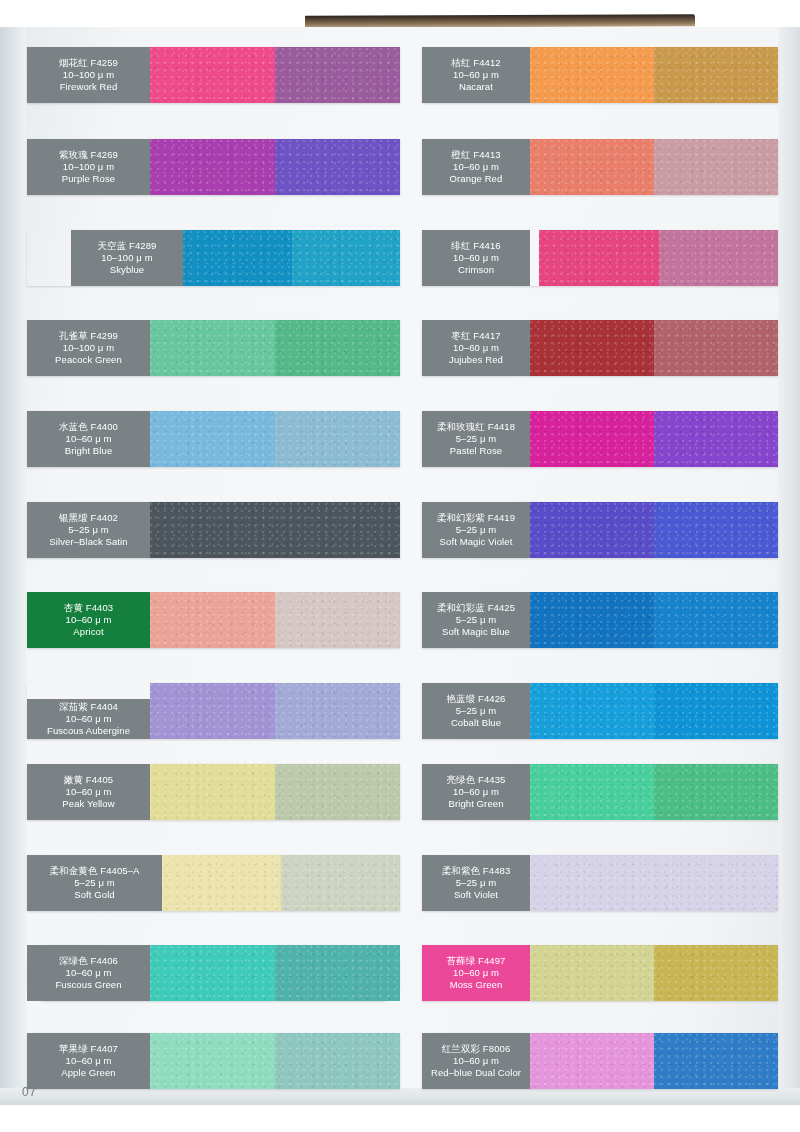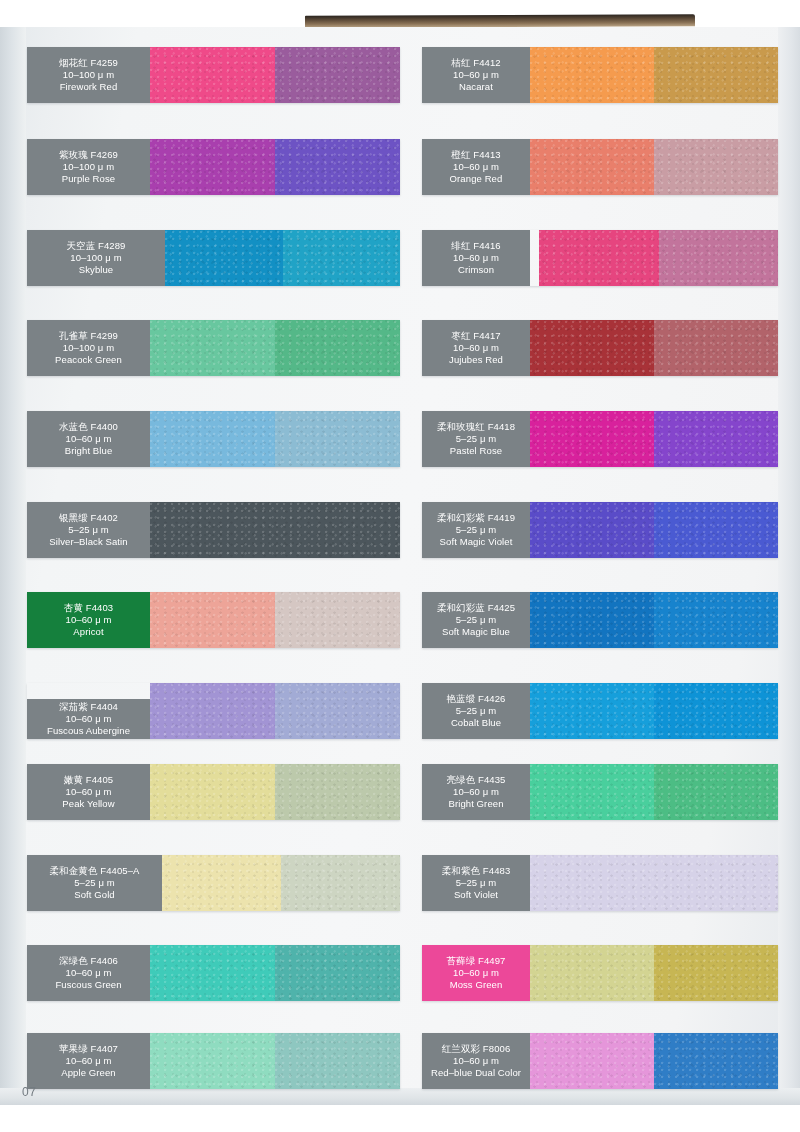--- a/index.html
+++ b/index.html
@@ -137,21 +137,21 @@
         <div class="lp-name">紫玫瑰 F4269</div>
         <div class="lp-size">10–100 μ m</div>
         <div class="lp-en">Purple Rose</div>
       </div>
       <div class="color-zone">
         <div class="color-block" style="background: rgb(169, 63, 174);"></div>
         <div class="color-block" style="background: rgb(109, 83, 196);"></div>
       </div>
     </div>
     <div class="swatch-row" style="top: 230px; width: 373px;">
-      <div class="label-panel" style="width: 138px; background: rgb(123, 130, 134);">
+      <div class="label-panel" style="width: 112px; background: rgb(123, 130, 134); margin-left: 44px;">
         <div class="lp-name">天空蓝 F4289</div>
         <div class="lp-size">10–100 μ m</div>
         <div class="lp-en">Skyblue</div>
       </div>
       <div class="color-zone">
         <div class="color-block" style="background: rgb(18, 144, 196);"></div>
         <div class="color-block" style="background: rgb(32, 163, 198);"></div>
       </div>
     </div>
     <div class="swatch-row" style="top: 320px; width: 373px;">
@@ -223,21 +223,21 @@
       <div class="label-panel" style="width: 135px; background: rgb(123, 130, 134);">
         <div class="lp-name">柔和金黄色 F4405–A</div>
         <div class="lp-size">5–25 μ m</div>
         <div class="lp-en">Soft Gold</div>
       </div>
       <div class="color-zone">
         <div class="color-block" style="background: rgb(236, 227, 173);"></div>
         <div class="color-block" style="background: rgb(205, 213, 194);"></div>
       </div>
     </div>
-    <div class="swatch-row" style="top: 945px; width: 373px;">
+    <div class="swatch-row" style="top: 945px; width: 373px; border-radius: 19px;">
       <div class="label-panel" style="width: 123px; background: rgb(123, 130, 134);">
         <div class="lp-name">深绿色 F4406</div>
         <div class="lp-size">10–60 μ m</div>
         <div class="lp-en">Fuscous Green</div>
       </div>
       <div class="color-zone">
         <div class="color-block" style="background: rgb(63, 203, 185);"></div>
         <div class="color-block" style="background: rgb(79, 179, 171);"></div>
       </div>
     </div>

